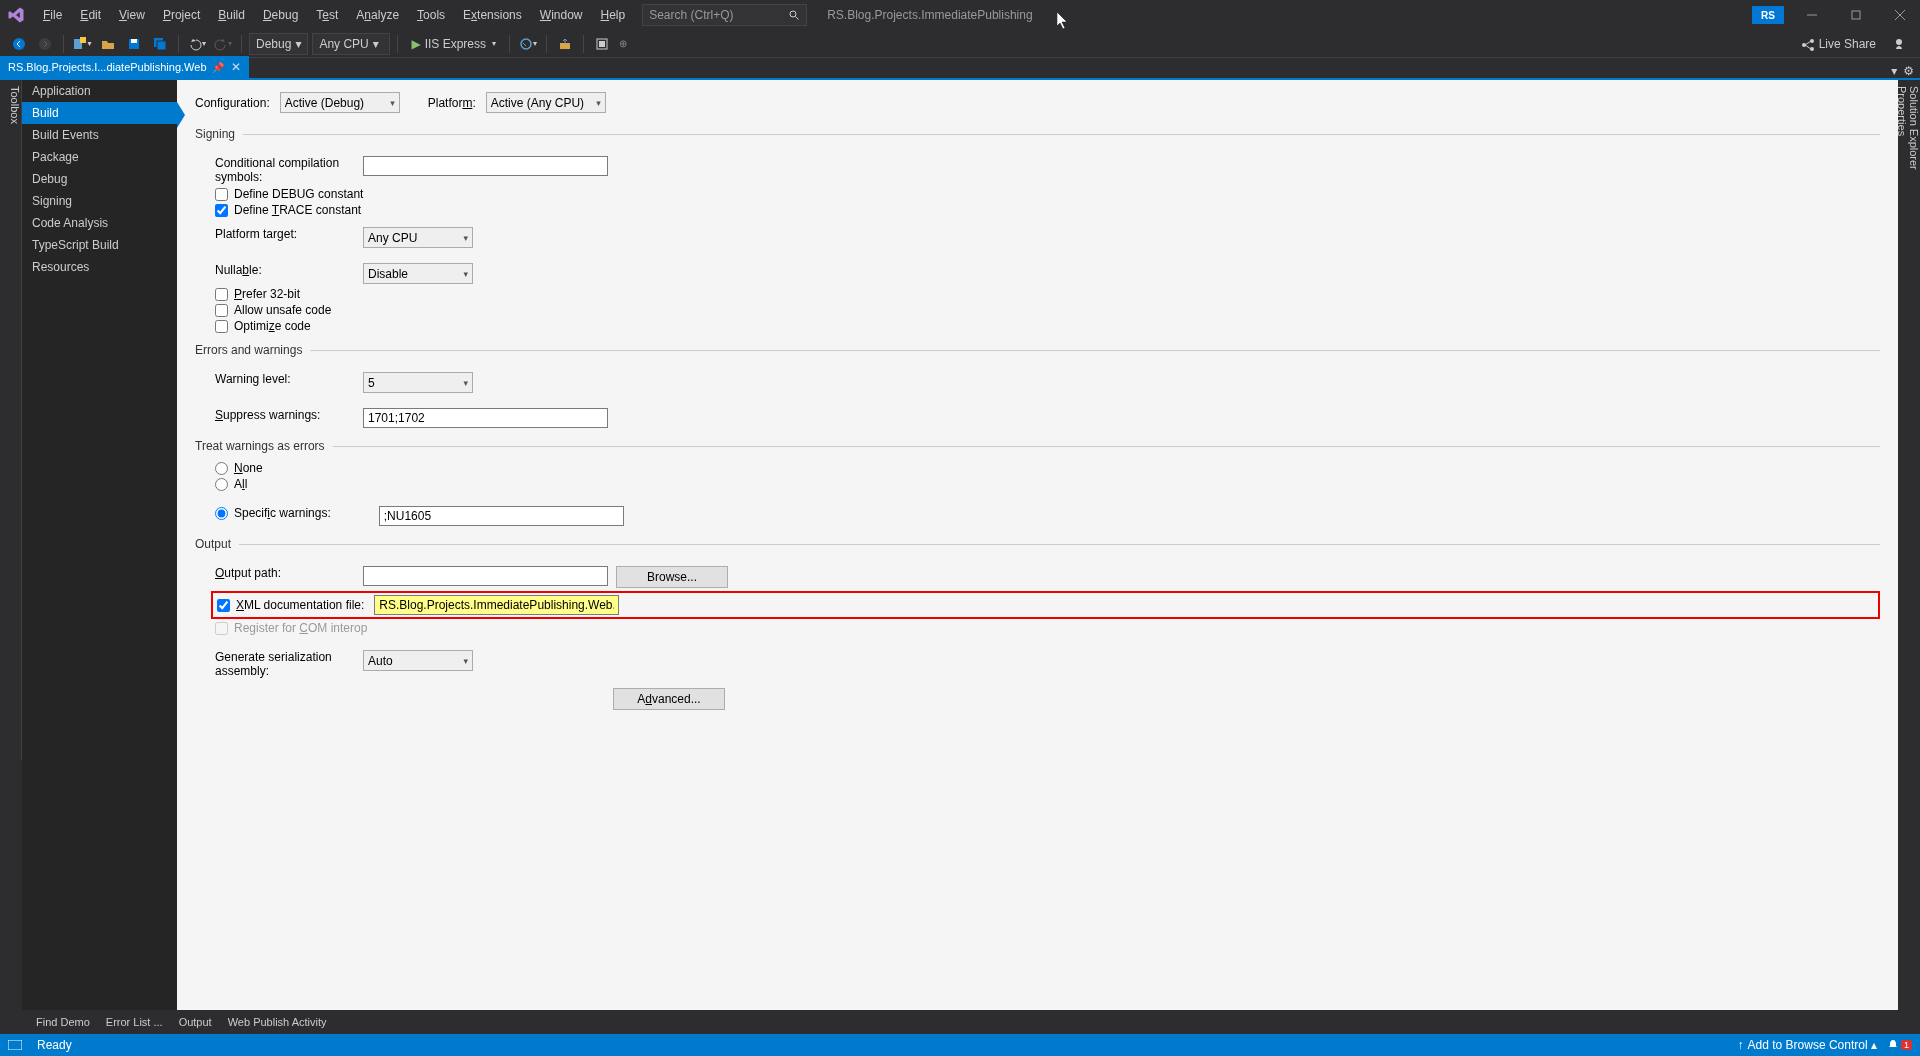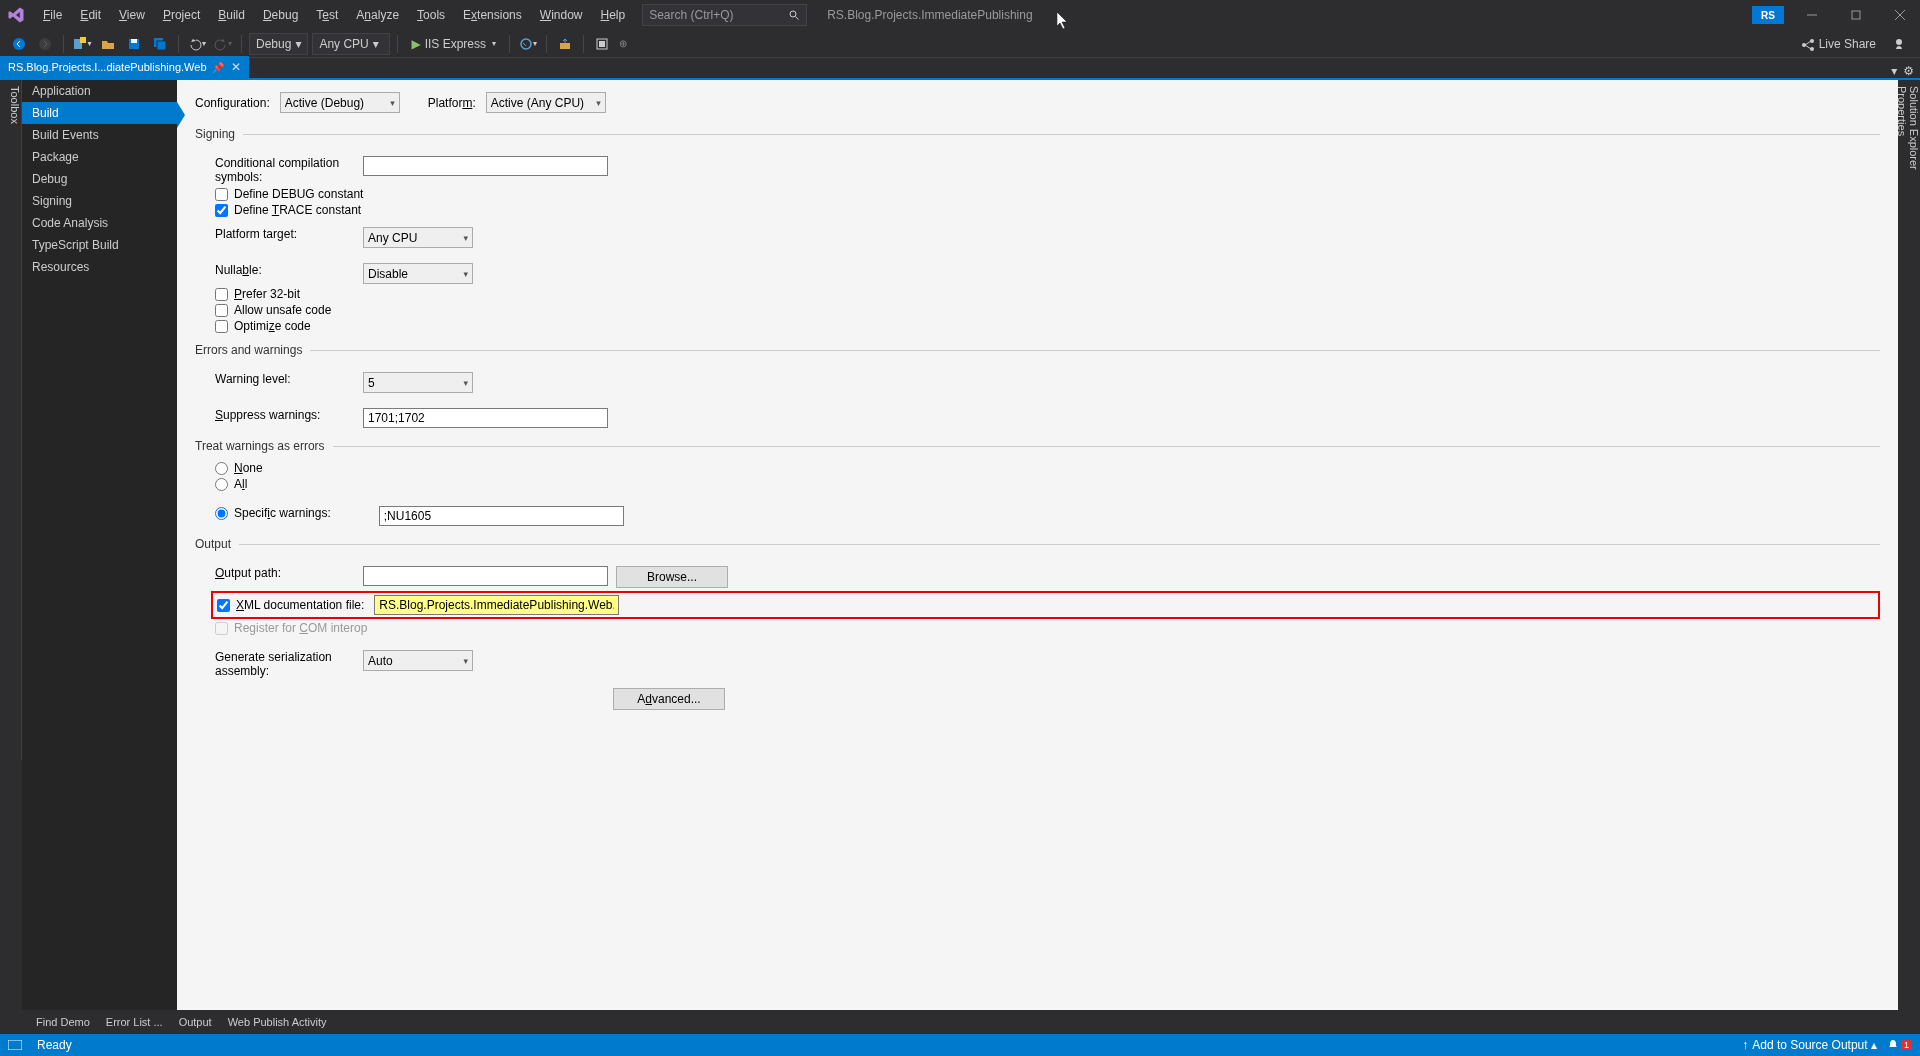--- a/index.html
+++ b/index.html
@@ -416,21 +416,21 @@
 </div>
 
 <div class="statusbar">
   <span style="margin-right:8px">
       <svg width="14" height="10">
         <rect x="0" y="0" width="14" height="10" stroke="#fff" fill="none"></rect>
       </svg>
     </span>
   <span>Ready</span>
   <div class="right">
-    <span><span style="margin-right:4px">↑</span><span>Add to Source Output</span> ▴</span>
+    <span><span style="margin-right:4px">↑</span><span>Add to Browse Control</span> ▴</span>
     <span class="bell">
       <svg width="12" height="12">
           <path d="M6 1c2 0 3 2 3 4v2l1 1H2l1-1V5c0-2 1-4 3-4z" fill="#fff"></path>
         </svg>
       <span class="badge">1</span>
     </span>
   </div>
 </div>
 
 <div class="cursor-pointer">

